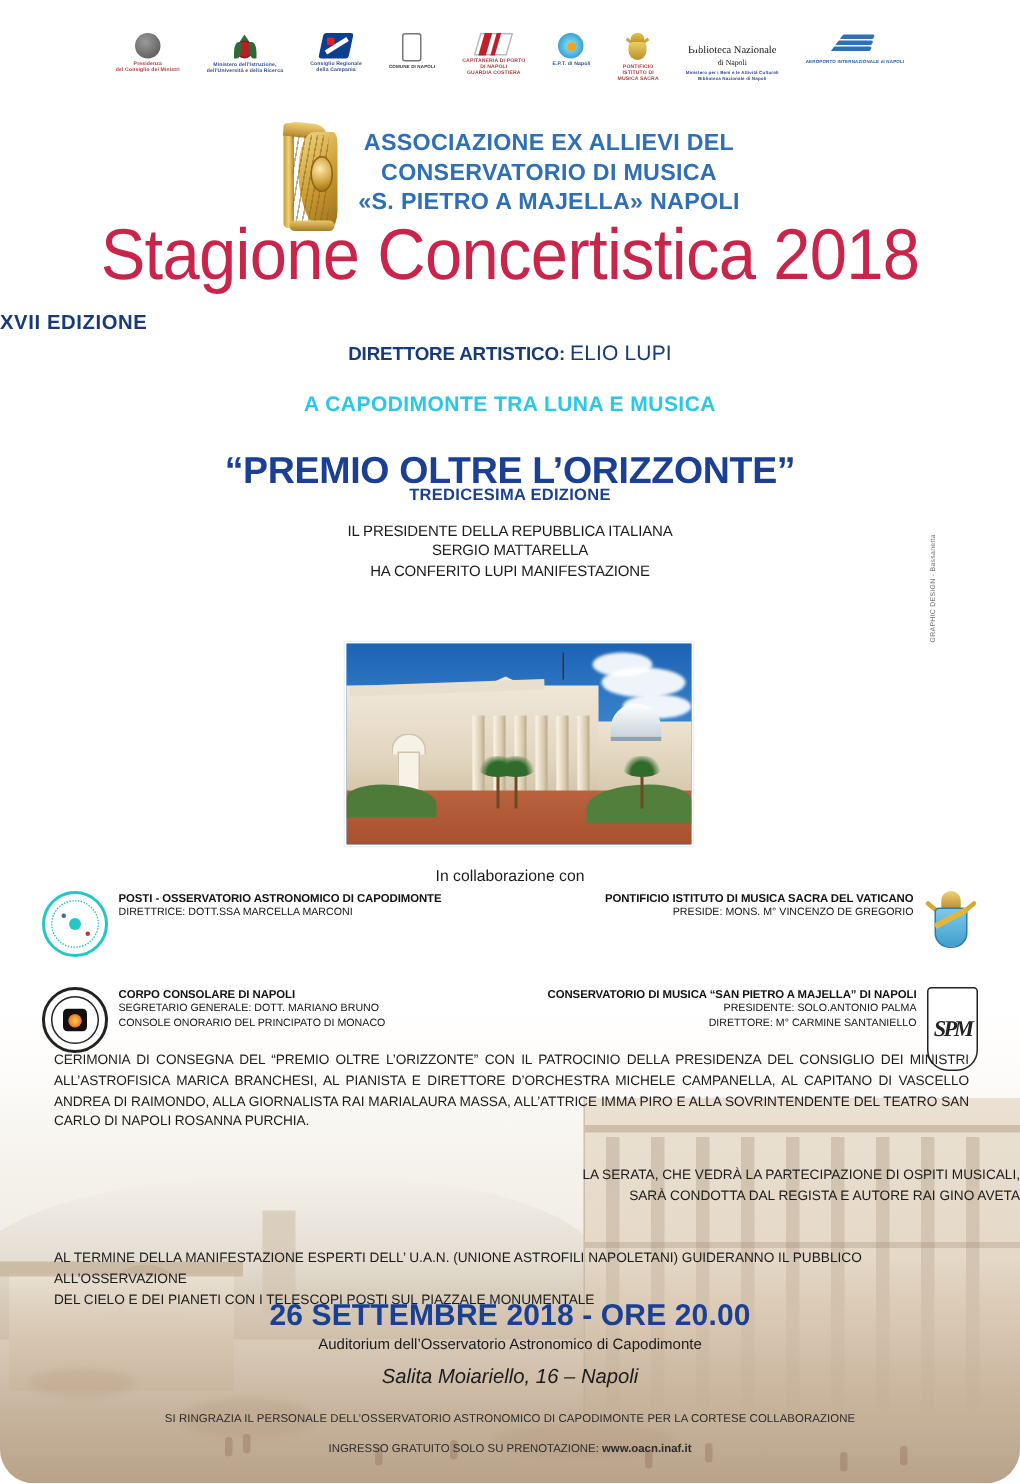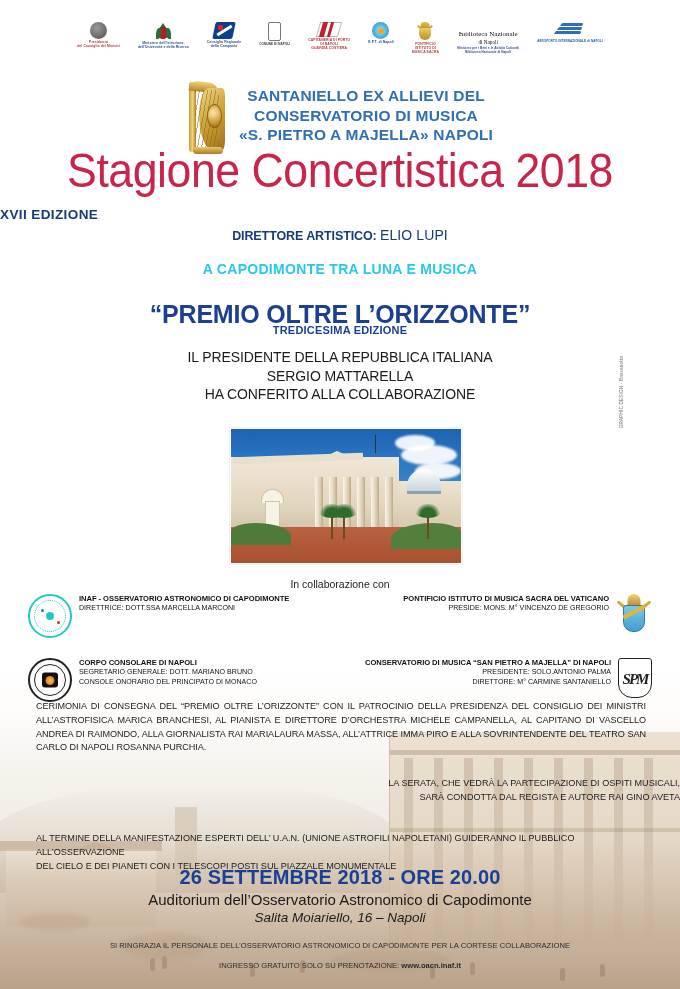--- a/index.html
+++ b/index.html
@@ -3,21 +3,21 @@
 <meta charset="utf-8">
 <style>
   html,body{margin:0;padding:0;}
   body{
     width:680px;height:989px;
     background:#ffffff;
     font-family:"Liberation Sans", sans-serif;
     overflow:hidden;
     position:relative;
   }
-  .poster{position:relative;width:680px;height:989px;overflow:hidden;background:#fff;}
+  .poster{position:relative;width:680px;height:989px;overflow:hidden;background:#fff;border-radius:23px;}
 
   
   .bg-watercolor{
     position:absolute;left:0;right:0;bottom:0;height:320px;
     overflow:hidden;z-index:0;
   }
   .bg-watercolor .sky{
     position:absolute;inset:0;
     background:linear-gradient(180deg,#ffffff 0%, #fdfcfa 14%, #f5f2ec 34%, #eeeae2 60%, #e6ded2 100%);
   }
@@ -192,21 +192,21 @@
     position:absolute;top:300px;left:0;right:0;text-align:center;z-index:3;
     color:#1b3f92;font-size:25px;font-weight:700;letter-spacing:-.2px;
   }
   .prize-sub{
     position:absolute;top:324px;left:0;right:0;text-align:center;z-index:3;
     color:#1b3f92;font-size:11px;font-weight:700;letter-spacing:.2px;
   }
 
   .president-block{
     position:absolute;top:348px;left:0;right:0;text-align:center;z-index:3;
-    color:#1b1b1b;font-size:14px;line-height:1.33;font-weight:400;letter-spacing:-.1px;
+    color:#1b1b1b;font-size:10px;line-height:1.33;font-weight:400;letter-spacing:-.1px;
   }
 
   
   .photo{
     position:absolute;top:428px;left:230px;width:230px;height:134px;z-index:3;
     border:1px solid #ffffff;overflow:hidden;
     box-shadow:0 0 0 1px rgba(0,0,0,.06);
     background:#2a6fb8;
   }
   .photo .sky{position:absolute;inset:0;background:linear-gradient(180deg,#1c63b4 0%, #3f8ad0 48%, #86bbe4 78%, #bcd9ee 100%);}
@@ -275,21 +275,21 @@
   .vat-logo .keyR{position:absolute;right:0;top:10px;width:13px;height:3px;background:#d4a936;transform:rotate(-40deg);border-radius:2px;}
 
   .consol-logo{width:40px;height:40px;border-radius:50%;flex:none;position:relative;
      border:2px solid #222;background:#fff;}
   .consol-logo:before{content:"";position:absolute;inset:4px;border-radius:50%;border:1px solid #222;}
   .consol-logo .cap{position:absolute;left:50%;top:50%;transform:translate(-50%,-50%);
      width:16px;height:15px;border-radius:3px;background:#111;}
   .consol-logo .cap:after{content:"";position:absolute;left:50%;top:50%;transform:translate(-50%,-50%);
      width:9px;height:9px;border-radius:50%;background:radial-gradient(circle,#ffd34d,#e0471f);}
 
-  .cons-logo{width:34px;height:40px;flex:none;position:relative;}
+  .cons-logo{width:34px;height:56px;flex:none;position:relative;}
   .cons-logo .sh{position:absolute;inset:0;background:#fff;border:1.5px solid #222;border-radius:3px 3px 14px 14px;}
   .cons-logo .mono{position:absolute;left:50%;top:52%;transform:translate(-50%,-50%);
      font-family:"Liberation Serif", serif;font-size:15px;font-weight:700;color:#222;letter-spacing:-2px;}
 
   
   .para-cerimonia{
     position:absolute;top:700px;left:36px;right:34px;z-index:3;
     font-size:9.1px;line-height:1.52;color:#1b1b1b;text-align:justify;letter-spacing:-.05px;
   }
   .para-serata{
@@ -299,21 +299,21 @@
   .para-uan{
     position:absolute;top:831px;left:36px;right:34px;z-index:3;
     font-size:9.1px;line-height:1.55;color:#1b1b1b;text-align:left;
   }
   .date-line{
     position:absolute;top:866px;left:0;right:0;text-align:center;z-index:3;
     color:#1b3f92;font-size:20px;font-weight:700;letter-spacing:.1px;
   }
   .venue{
     position:absolute;top:891px;left:0;right:0;text-align:center;z-index:3;
-    color:#1b1b1b;font-size:15px;font-weight:400;
+    color:#1b1b1b;font-size:10px;font-weight:400;
   }
   .address{
     position:absolute;top:910px;left:0;right:0;text-align:center;z-index:3;
     color:#1b1b1b;font-size:13.5px;font-style:italic;
   }
   .thanks{
     position:absolute;top:941px;left:0;right:0;text-align:center;z-index:3;
     color:#2b2b2b;font-size:7.6px;letter-spacing:.05px;
   }
   .booking{
@@ -452,41 +452,41 @@
   <div class="assoc">
     <div class="harp">
       <i class="pillar"></i>
         <i class="neck"></i>
         <i class="body"></i>
         <i class="strings"></i>
         <i class="sound"></i>
         <i class="base"></i>
     </div>
     <div class="assoc-text">
-      <div>SANTANIELLO EX ALLIEVI DEL</div>
+      <div>ASSOCIAZIONE EX ALLIEVI DEL</div>
       <div>CONSERVATORIO DI MUSICA</div>
       <div>«S. PIETRO A MAJELLA» NAPOLI</div>
     </div>
   </div>
 
   <div class="title-main">Stagione Concertistica 2018</div>
   <div class="edition">XVII EDIZIONE</div>
   <div class="art-dir">
     <span>DIRETTORE ARTISTICO:</span>
     <span class="nm">ELIO LUPI</span>
   </div>
 
   <div class="subtitle-cyan">A CAPODIMONTE TRA LUNA E MUSICA</div>
   <div class="prize-title">“PREMIO OLTRE L’ORIZZONTE”</div>
   <div class="prize-sub">TREDICESIMA EDIZIONE</div>
 
   <div class="president-block">
     <div>IL PRESIDENTE DELLA REPUBBLICA ITALIANA</div>
     <div>SERGIO MATTARELLA</div>
-    <div>HA CONFERITO ALLA COLLABORAZIONE</div>
+    <div>HA CONFERITO LUPI MANIFESTAZIONE</div>
   </div>
 
   <div class="photo">
     <div class="sky"></div>
     <div class="cloud" style="right:4px;top:16px;width:56px;height:20px"></div>
     <div class="cloud" style="right:26px;top:6px;width:40px;height:16px"></div>
     <div class="cloud" style="right:0px;top:34px;width:46px;height:16px"></div>
     <div class="antenna"></div>
     <div class="bld2"></div>
     <div class="dome"></div>
@@ -516,21 +516,21 @@
   <div class="collab-grid">
 
     <div class="collab-row">
       <div class="collab-col">
         <span class="inaf-logo">
           <i class="dot"></i>
             <i class="p1"></i>
             <i class="p2"></i>
         </span>
         <span class="collab-txt">
-          <span class="nm" style="display:block">INAF  - OSSERVATORIO ASTRONOMICO DI CAPODIMONTE</span>
+          <span class="nm" style="display:block">POSTI  - OSSERVATORIO ASTRONOMICO DI CAPODIMONTE</span>
           <span class="sub" style="display:block">DIRETTRICE: DOTT.SSA MARCELLA MARCONI</span>
         </span>
       </div>
       <div class="collab-col right">
         <span class="collab-txt ralign">
           <span class="nm" style="display:block">PONTIFICIO ISTITUTO DI MUSICA SACRA DEL VATICANO</span>
           <span class="sub" style="display:block">PRESIDE: MONS. M° VINCENZO DE GREGORIO</span>
         </span>
         <span class="vat-logo">
           <i class="keyL"></i>

